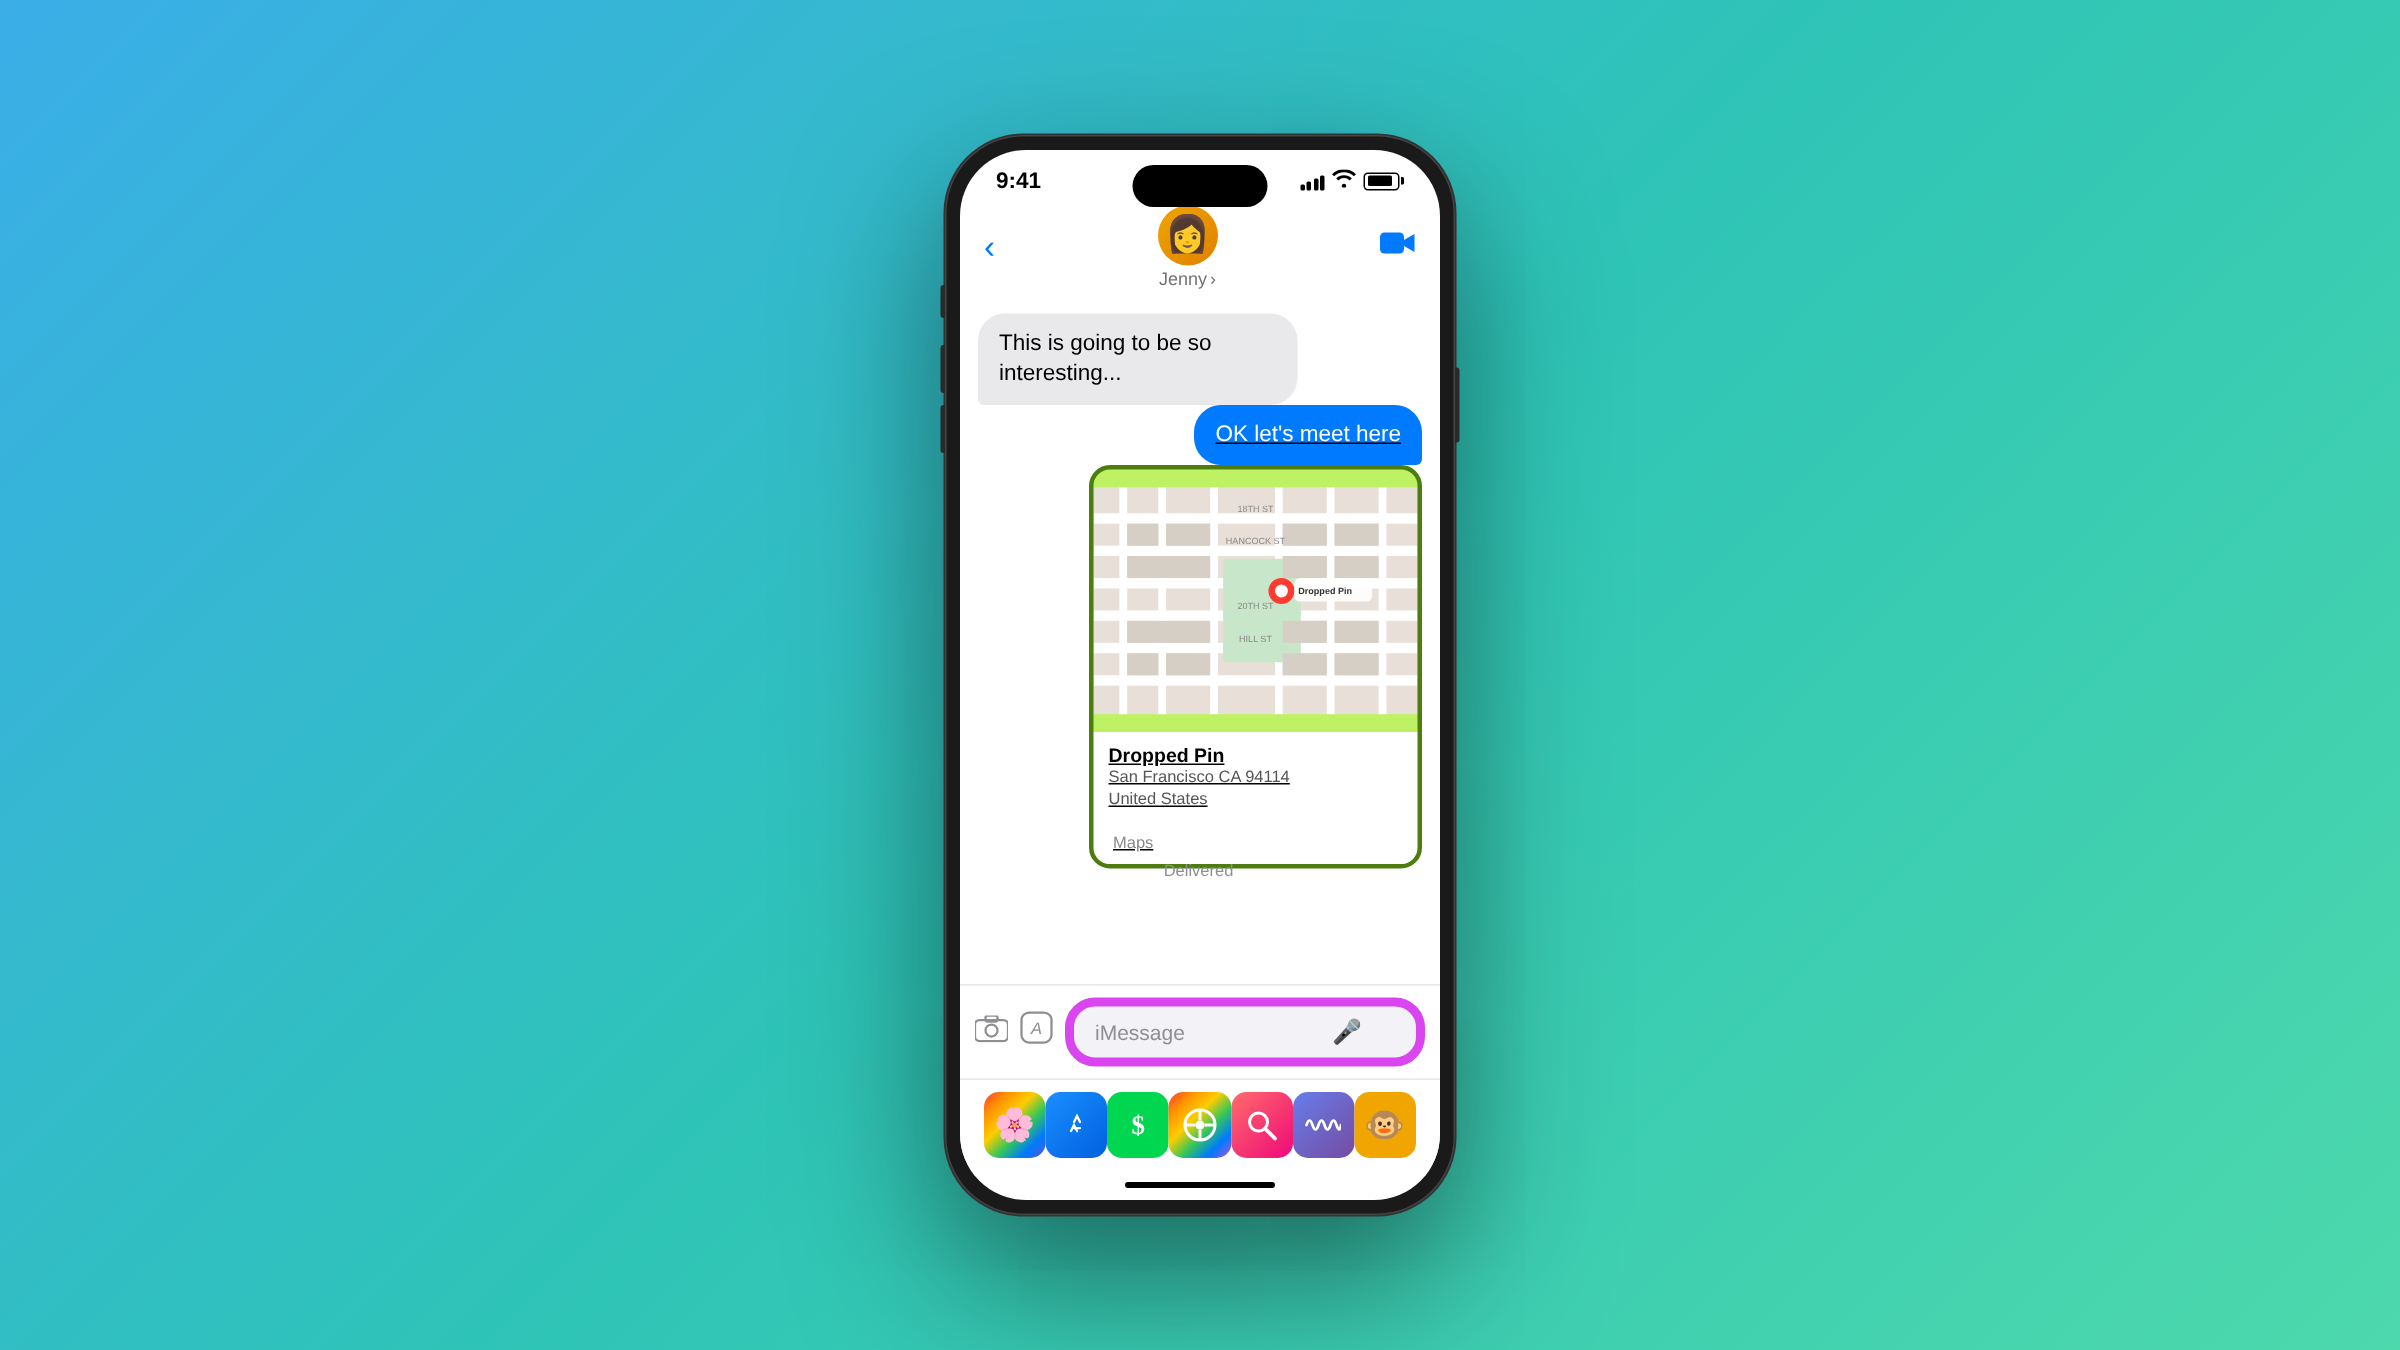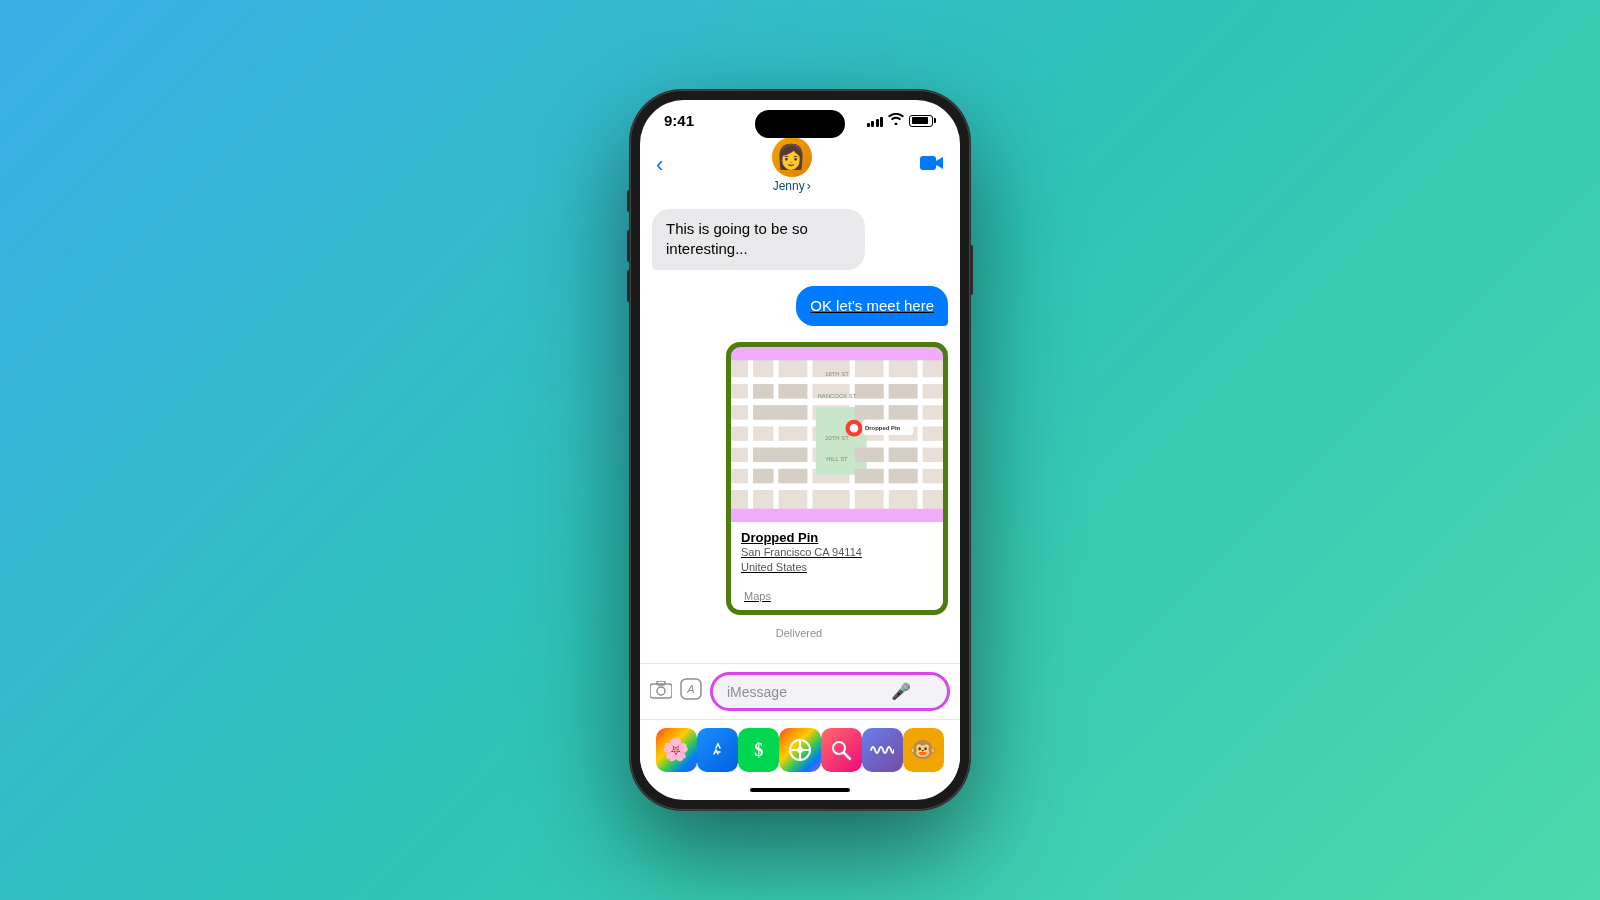--- a/index.html
+++ b/index.html
@@ -191,40 +191,40 @@
       justify-content: center;
     }
 
     .avatar-emoji {
       font-size: 24px;
       line-height: 1;
     }
 
     .contact-name {
       font-size: 12px;
-      color: #0c4a6e;
+      color: #737373;
       margin-top: 2px;
       display: flex;
       align-items: center;
       gap: 2px;
     }
 
     .nav-video {
       color: #007AFF;
       font-size: 20px;
     }
 
     
     .messages-area {
       flex: 1;
       overflow-y: auto;
       padding: 8px 12px;
       display: flex;
       flex-direction: column;
-      gap: 16px;
+      gap: 0;
       background: #fff;
     }
 
     
     .bubble-row {
       display: flex;
       width: 100%;
     }
     .bubble-row.received {
       justify-content: flex-start;
@@ -250,22 +250,22 @@
       background: #007AFF;
       color: #fff;
       border-bottom-right-radius: 4px;
     }
 
     
     .map-card {
       max-width: 75%;
       border-radius: 14px;
       overflow: hidden;
-      border: 5px solid #4d7c0f;
-      background: #f0abfc;
+      border: 3px solid #4d7c0f;
+      background: #bef264;
     }
 
     .map-visual {
       width: 100%;
       height: 175px;
       position: relative;
       overflow: hidden;
     }
 
     .map-svg {
@@ -321,21 +321,21 @@
     .input-icon-btn {
       font-size: 22px;
       color: #8e8e93;
       cursor: pointer;
       flex-shrink: 0;
     }
 
     .input-field {
       flex: 1;
       background: #f2f2f7;
-      border: 3px solid #d946ef;
+      border: 6px solid #d946ef;
       border-radius: 20px;
       padding: 7px 36px 7px 14px;
       font-size: 14px;
       color: #8e8e93;
       position: relative;
       display: flex;
       align-items: center;
       justify-content: space-between;
     }
 

